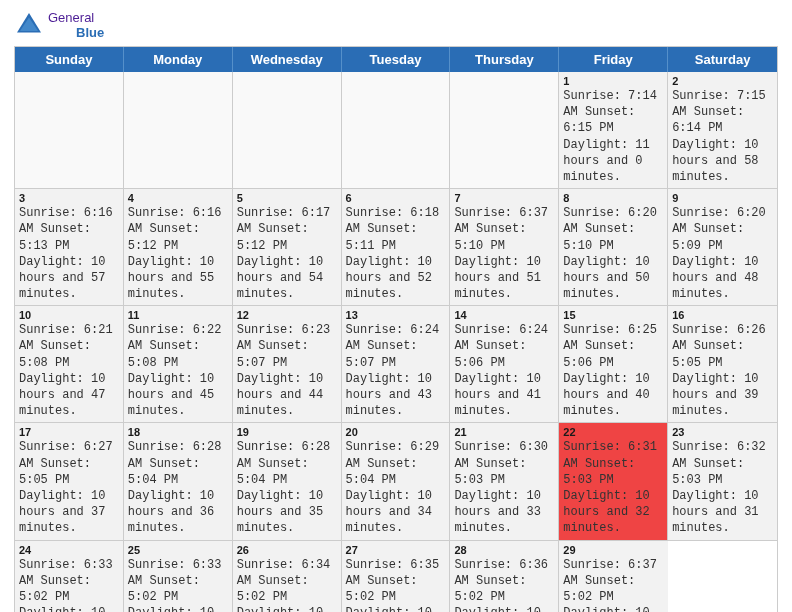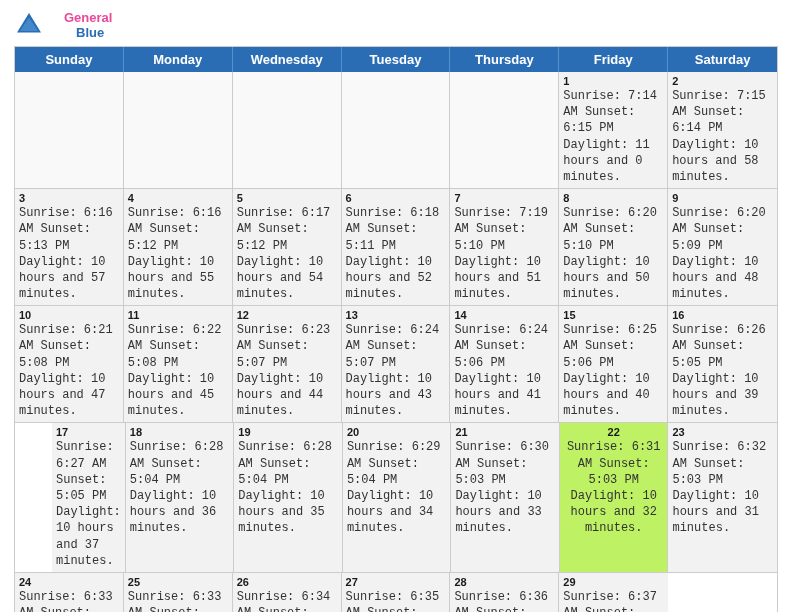--- a/index.html
+++ b/index.html
@@ -107,21 +107,21 @@
 <body>
 
 <div class="page">
   <div class="header">
     <div class="logo">
       <svg class="logo-icon" viewBox="0 0 40 40">
         <polygon points="20,4 36,30 4,30" fill="#2a6db5"></polygon>
         <polygon points="20,10 32,28 8,28" fill="#5ba3e0" opacity="0.5"></polygon>
       </svg>
       <div>
-        <div style="font-size:13px;font-weight:bold;color:#ec4899;margin-left:16px;">General</div>
+        <div style="font-size:13px;font-weight:normal;color:#4c1d95;">General</div>
         <div style="font-size:13px;font-weight:bold;color:#2a6db5;padding-left:28px;">Blue</div>
       </div>
     </div>
     <div class="title-block">
       <div class="main-title"></div>
       <div class="subtitle"></div>
     </div>
   </div>
 
   <div class="calendar">
@@ -180,21 +180,21 @@
           </div>
           <div class="cal-cell" style="background: rgb(242, 242, 242);">
             <div class="day-num">6</div>
             <div class="day-detail">Sunrise: 6:18 AM
 Sunset: 5:11 PM
 Daylight: 10 hours
 and 52 minutes.</div>
           </div>
           <div class="cal-cell" style="background: rgb(242, 242, 242);">
             <div class="day-num">7</div>
-            <div class="day-detail">Sunrise: 7:19 AM
+            <div class="day-detail">Sunrise: 6:37 AM
 Sunset: 5:10 PM
 Daylight: 10 hours
 and 51 minutes.</div>
           </div>
           <div class="cal-cell" style="background: rgb(242, 242, 242);">
             <div class="day-num">8</div>
             <div class="day-detail">Sunrise: 6:20 AM
 Sunset: 5:10 PM
 Daylight: 10 hours
 and 50 minutes.</div>
@@ -252,21 +252,21 @@
           </div>
           <div class="cal-cell alt">
             <div class="day-num">16</div>
             <div class="day-detail">Sunrise: 6:26 AM
 Sunset: 5:05 PM
 Daylight: 10 hours
 and 39 minutes.</div>
           </div>
         </div>
         <div class="cal-row">
-          <div class="cal-cell" style="background: rgb(242, 242, 242); margin-left: 37px;">
+          <div class="cal-cell" style="background: rgb(242, 242, 242);">
             <div class="day-num">17</div>
             <div class="day-detail">Sunrise: 6:27 AM
 Sunset: 5:05 PM
 Daylight: 10 hours
 and 37 minutes.</div>
           </div>
           <div class="cal-cell" style="background: rgb(242, 242, 242);">
             <div class="day-num">18</div>
             <div class="day-detail">Sunrise: 6:28 AM
 Sunset: 5:04 PM
@@ -287,21 +287,21 @@
 Daylight: 10 hours
 and 34 minutes.</div>
           </div>
           <div class="cal-cell" style="background: rgb(242, 242, 242);">
             <div class="day-num">21</div>
             <div class="day-detail">Sunrise: 6:30 AM
 Sunset: 5:03 PM
 Daylight: 10 hours
 and 33 minutes.</div>
           </div>
-          <div class="cal-cell" style="background: #bef264; text-align: center;">
+          <div class="cal-cell" style="background: #ef4444;">
             <div class="day-num">22</div>
             <div class="day-detail">Sunrise: 6:31 AM
 Sunset: 5:03 PM
 Daylight: 10 hours
 and 32 minutes.</div>
           </div>
           <div class="cal-cell" style="background: rgb(242, 242, 242);">
             <div class="day-num">23</div>
             <div class="day-detail">Sunrise: 6:32 AM
 Sunset: 5:03 PM

